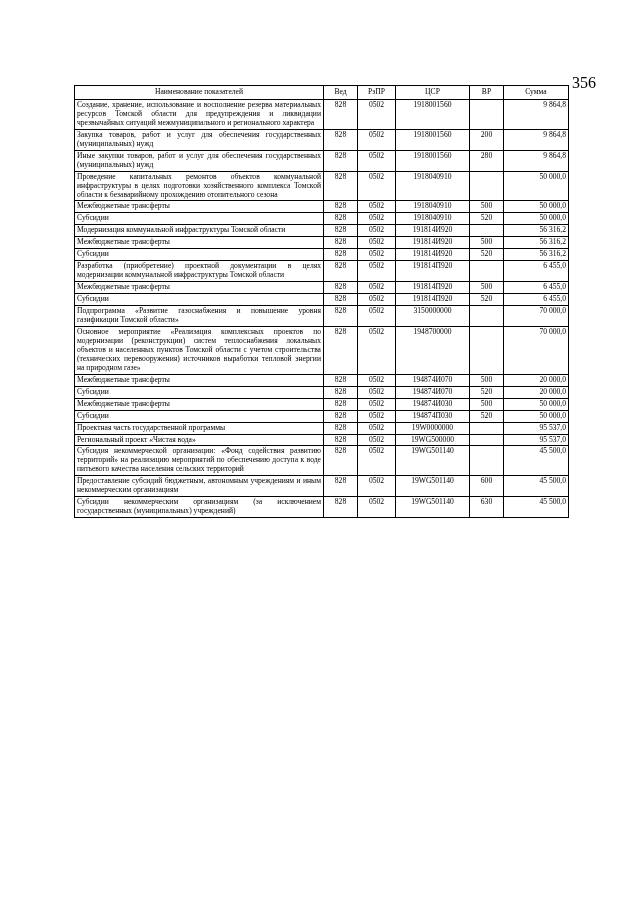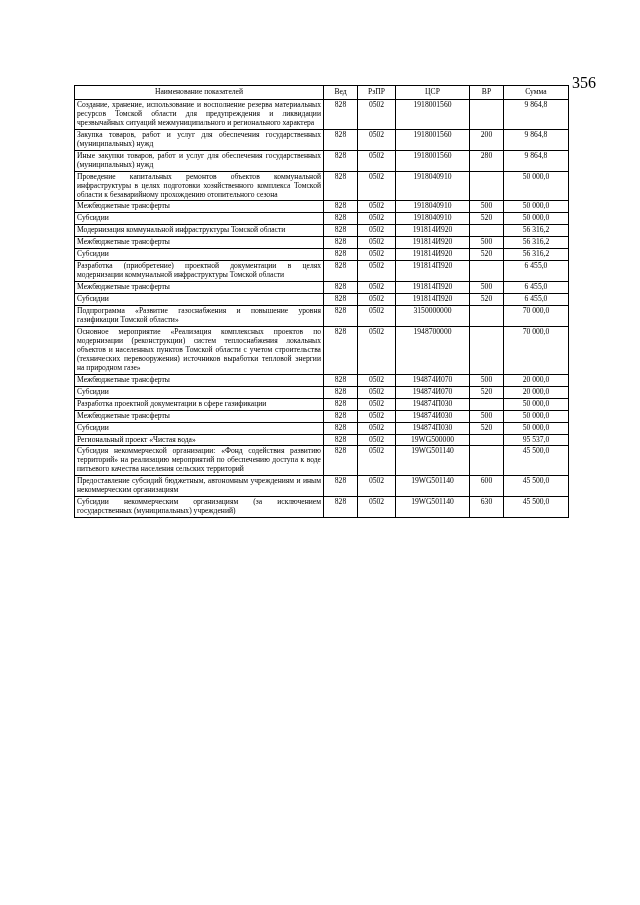--- a/index.html
+++ b/index.html
@@ -63,21 +63,21 @@
   td.name {
     text-align: justify;
     text-align-last: left;
     hyphens: auto;
     font-family: Liberation Serif, serif;
   }
   td.ctr {
     text-align: center;
   }
   td.num {
-    text-align: center;
+    text-align: right;
     padding-right: 3px;
   }
 </style>
 </head>
 <body>
 
 <div class="page">
 
   <div class="page-number">356</div>
 
@@ -224,42 +224,42 @@
           </tr>
           <tr>
             <td class="name">Субсидии</td>
             <td class="ctr">828</td>
             <td class="ctr">0502</td>
             <td class="ctr">194874И070</td>
             <td class="ctr">520</td>
             <td class="num">20 000,0</td>
           </tr>
           <tr>
-            <td class="name">Разработка проектной документации в сфере газификации</td>
+            <td class="name">Межбюджетные трансферты</td>
+            <td class="ctr">828</td>
+            <td class="ctr">0502</td>
+            <td class="ctr">194874И030</td>
+            <td class="ctr">500</td>
+            <td class="num">50 000,0</td>
+          </tr>
+          <tr>
+            <td class="name">Субсидии</td>
             <td class="ctr">828</td>
             <td class="ctr">0502</td>
             <td class="ctr">194874П030</td>
-            <td class="ctr"></td>
-            <td class="num">50 000,0</td>
-          </tr>
-          <tr>
-            <td class="name">Межбюджетные трансферты</td>
-            <td class="ctr">828</td>
-            <td class="ctr">0502</td>
-            <td class="ctr">194874И030</td>
-            <td class="ctr">500</td>
-            <td class="num">50 000,0</td>
-          </tr>
-          <tr>
-            <td class="name">Субсидии</td>
-            <td class="ctr">828</td>
-            <td class="ctr">0502</td>
-            <td class="ctr">194874П030</td>
-            <td class="ctr">520</td>
-            <td class="num">50 000,0</td>
+            <td class="ctr">520</td>
+            <td class="num">50 000,0</td>
+          </tr>
+          <tr>
+            <td class="name">Проектная часть государственной программы</td>
+            <td class="ctr">828</td>
+            <td class="ctr">0502</td>
+            <td class="ctr">19W0000000</td>
+            <td class="ctr"></td>
+            <td class="num">95 537,0</td>
           </tr>
           <tr>
             <td class="name">Региональный проект «Чистая вода»</td>
             <td class="ctr">828</td>
             <td class="ctr">0502</td>
             <td class="ctr">19WG500000</td>
             <td class="ctr"></td>
             <td class="num">95 537,0</td>
           </tr>
           <tr>

